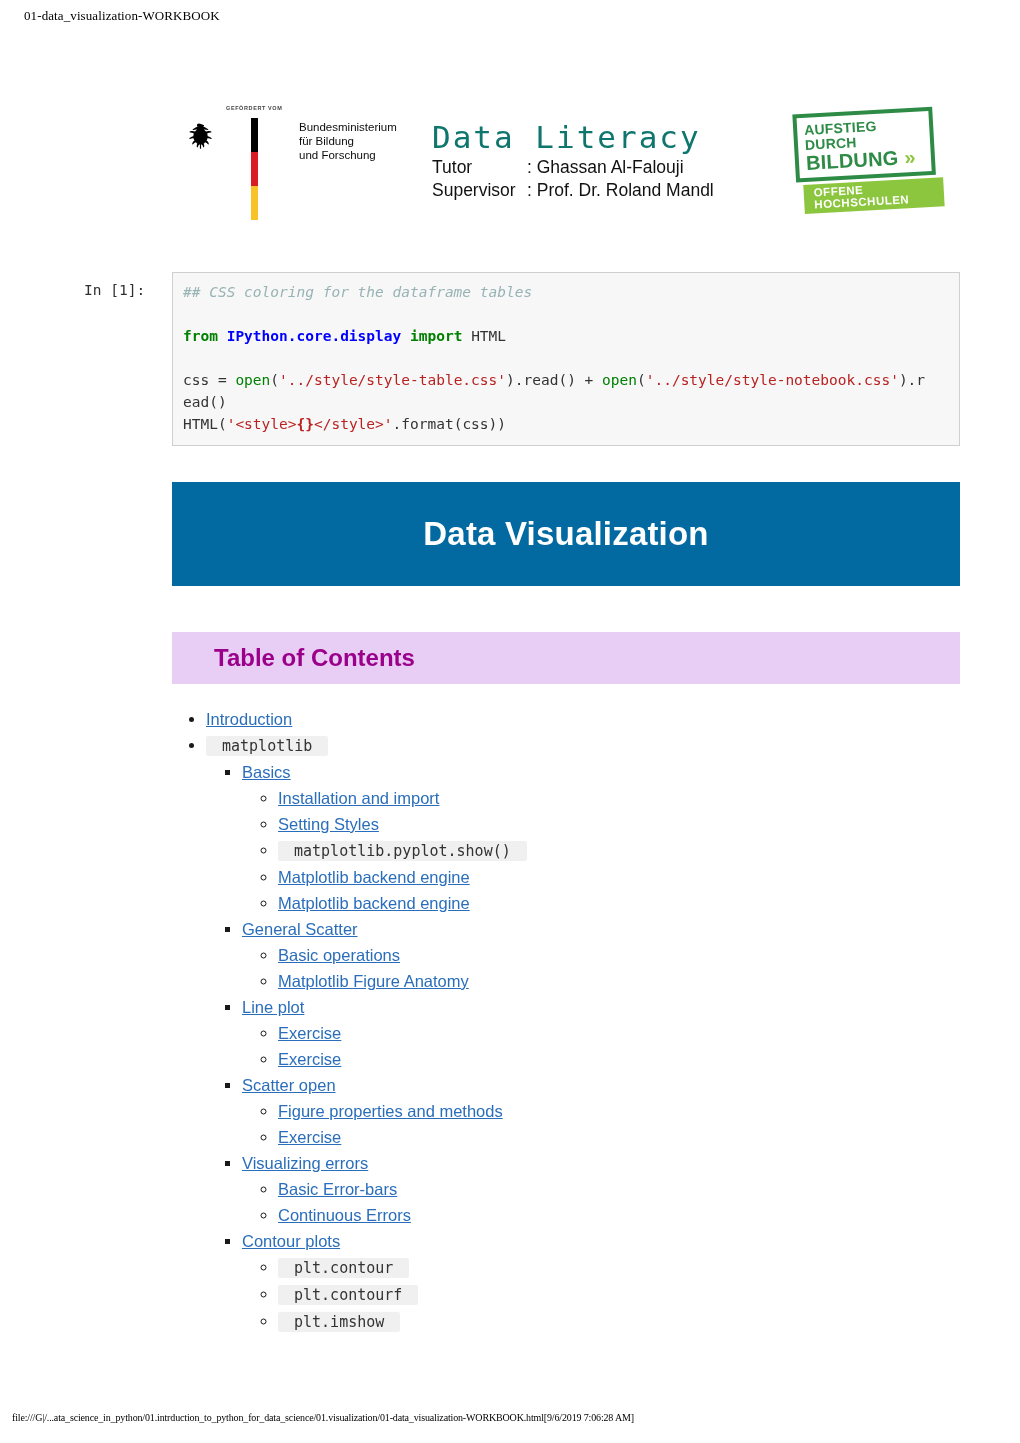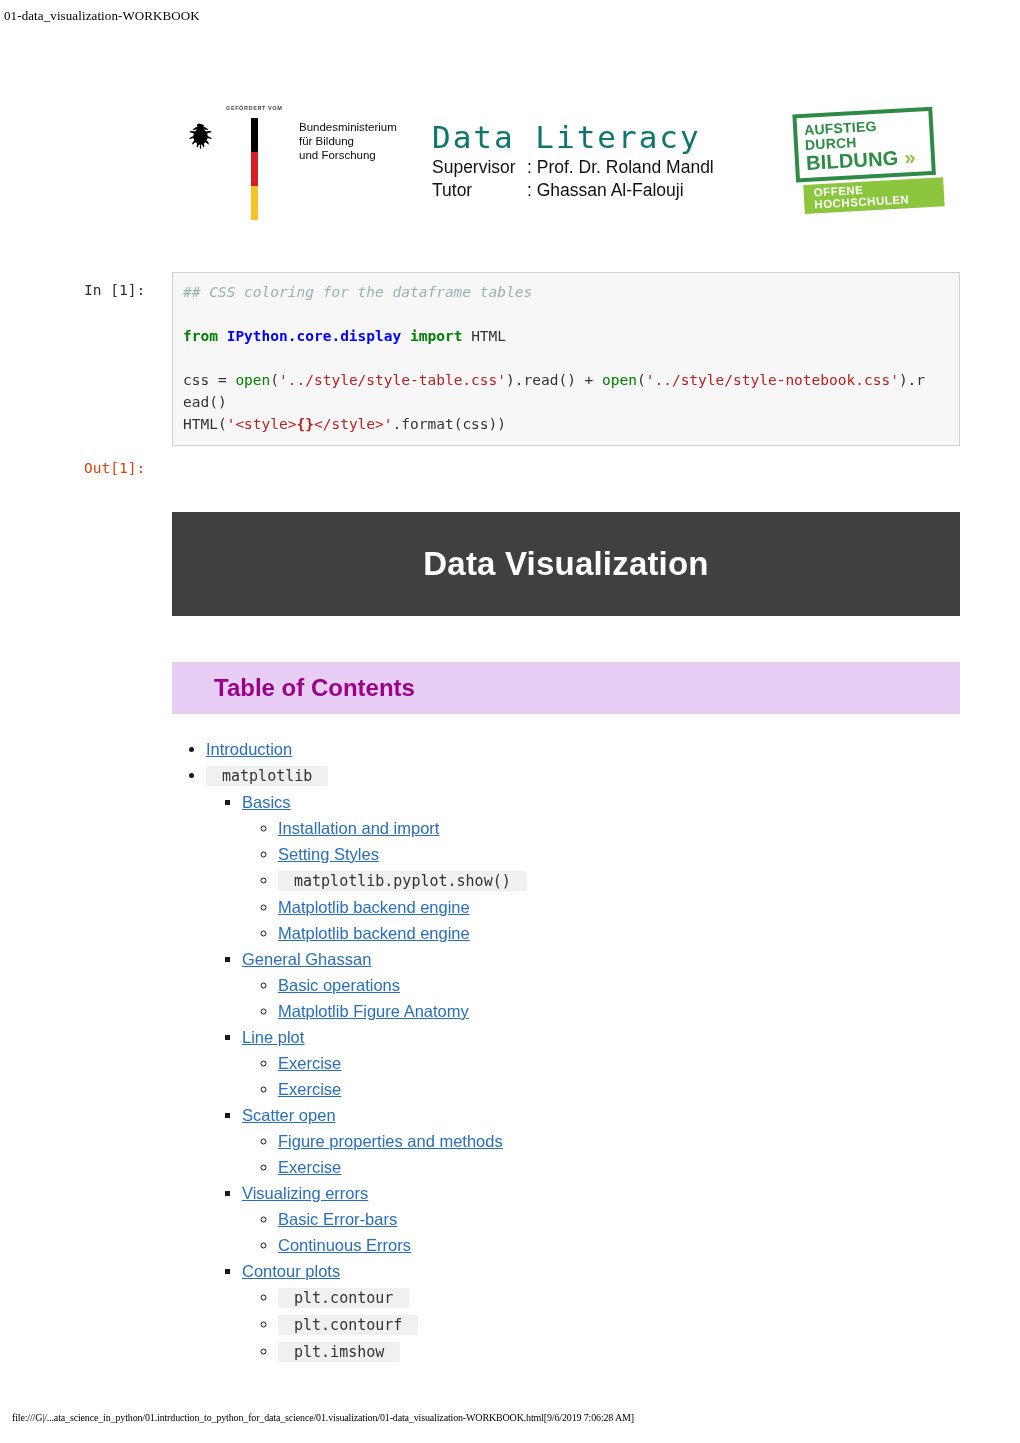--- a/index.html
+++ b/index.html
@@ -13,21 +13,21 @@
     position: relative;
     font-family: "Liberation Serif", serif;
     color: #000000;
     overflow: hidden;
   }
 
   
   .page-header {
     position: absolute;
     top: 8px;
-    left: 4px;
+    left: 24px;
     font-family: "Liberation Serif", serif;
     font-size: 13px;
     color: #000;
     letter-spacing: 0.1px;
   }
   .page-footer {
     position: absolute;
     left: 12px;
     top: 1412px;
     font-family: "Liberation Serif", serif;
@@ -214,21 +214,21 @@
     margin-top: 14px;
     margin-left: 84px;
     font-family: "DejaVu Sans Mono", "Liberation Mono", monospace;
     font-size: 14.5px;
     color: #d84315;
   }
 
   
   .title-banner {
     margin: 36px 60px 0 172px;
-    background: #404040;
+    background: #0369a1;
     color: #ffffff;
     height: 104px;
     display: flex;
     align-items: center;
     justify-content: center;
   }
   .title-banner-text {
     font-family: "Liberation Sans", sans-serif;
     font-weight: bold;
     font-size: 33px;
@@ -306,24 +306,24 @@
           <div>Bundesministerium</div>
           <div>für Bildung</div>
           <div>und Forschung</div>
         </div>
       </div>
     </div>
 
     <div class="literacy-block">
       <div class="literacy-title">Data Literacy</div>
       <div class="literacy-line">
-        <span class="lit-label">Supervisor</span><span>: Prof. Dr. Roland Mandl</span>
+        <span class="lit-label">Tutor</span><span>: Ghassan Al-Falouji</span>
       </div>
       <div class="literacy-line">
-        <span class="lit-label">Tutor</span><span>: Ghassan Al-Falouji</span>
+        <span class="lit-label">Supervisor</span><span>: Prof. Dr. Roland Mandl</span>
       </div>
     </div>
 
     <div class="ahs-logo">
       <div class="ahs-box">
         <div class="ahs-l1">AUFSTIEG DURCH</div>
         <div class="ahs-l2">
           <span>BILDUNG</span>
           <span class="ahs-chev">»</span>
         </div>
@@ -335,42 +335,41 @@
   <div class="cell">
     <div class="prompt-in">In [1]:</div>
     <div class="code-area"><span class="c-comment">## CSS coloring for the dataframe tables</span>
 
 <span class="c-kw">from</span> <span class="c-mod">IPython.core.display</span> <span class="c-kw">import</span> <span class="c-plain">HTML</span>
 
 <span class="c-plain">css = </span><span class="c-fn">open</span><span class="c-plain">(</span><span class="c-str">'../style/style-table.css'</span><span class="c-plain">).read() + </span><span class="c-fn">open</span><span class="c-plain">(</span><span class="c-str">'../style/style-notebook.css'</span><span class="c-plain">).read()</span>
 <span class="c-plain">HTML(</span><span class="c-str">'&lt;style&gt;</span><span class="c-brace">{}</span><span class="c-str">&lt;/style&gt;'</span><span class="c-plain">.format(css))</span></div>
   </div>
 
-  <div class="prompt-out">Out[1]:</div>
 
   <div class="title-banner">
     <div class="title-banner-text">Data Visualization</div>
   </div>
 
   <div class="toc-header">
     <div class="toc-header-text">Table of Contents</div>
   </div>
 
   <div class="toc">
     <ul id="toc-root">
         <li><a class="toc-link" href="#">Introduction</a></li>
         <li><code class="toc-code">matplotlib</code><ul>
             <li><a class="toc-link" href="#">Basics</a><ul>
                 <li><a class="toc-link" href="#">Installation and import</a></li>
                 <li><a class="toc-link" href="#">Setting Styles</a></li>
                 <li><code class="toc-code">matplotlib.pyplot.show()</code></li>
                 <li><a class="toc-link" href="#">Matplotlib backend engine</a></li>
                 <li><a class="toc-link" href="#">Matplotlib backend engine</a></li>
               </ul></li>
-            <li><a class="toc-link" href="#">General Ghassan</a><ul>
+            <li><a class="toc-link" href="#">General Scatter</a><ul>
                 <li><a class="toc-link" href="#">Basic operations</a></li>
                 <li><a class="toc-link" href="#">Matplotlib Figure Anatomy</a></li>
               </ul></li>
             <li><a class="toc-link" href="#">Line plot</a><ul>
                 <li><a class="toc-link" href="#">Exercise</a></li>
                 <li><a class="toc-link" href="#">Exercise</a></li>
               </ul></li>
             <li><a class="toc-link" href="#">Scatter open</a><ul>
                 <li><a class="toc-link" href="#">Figure properties and methods</a></li>
                 <li><a class="toc-link" href="#">Exercise</a></li>

